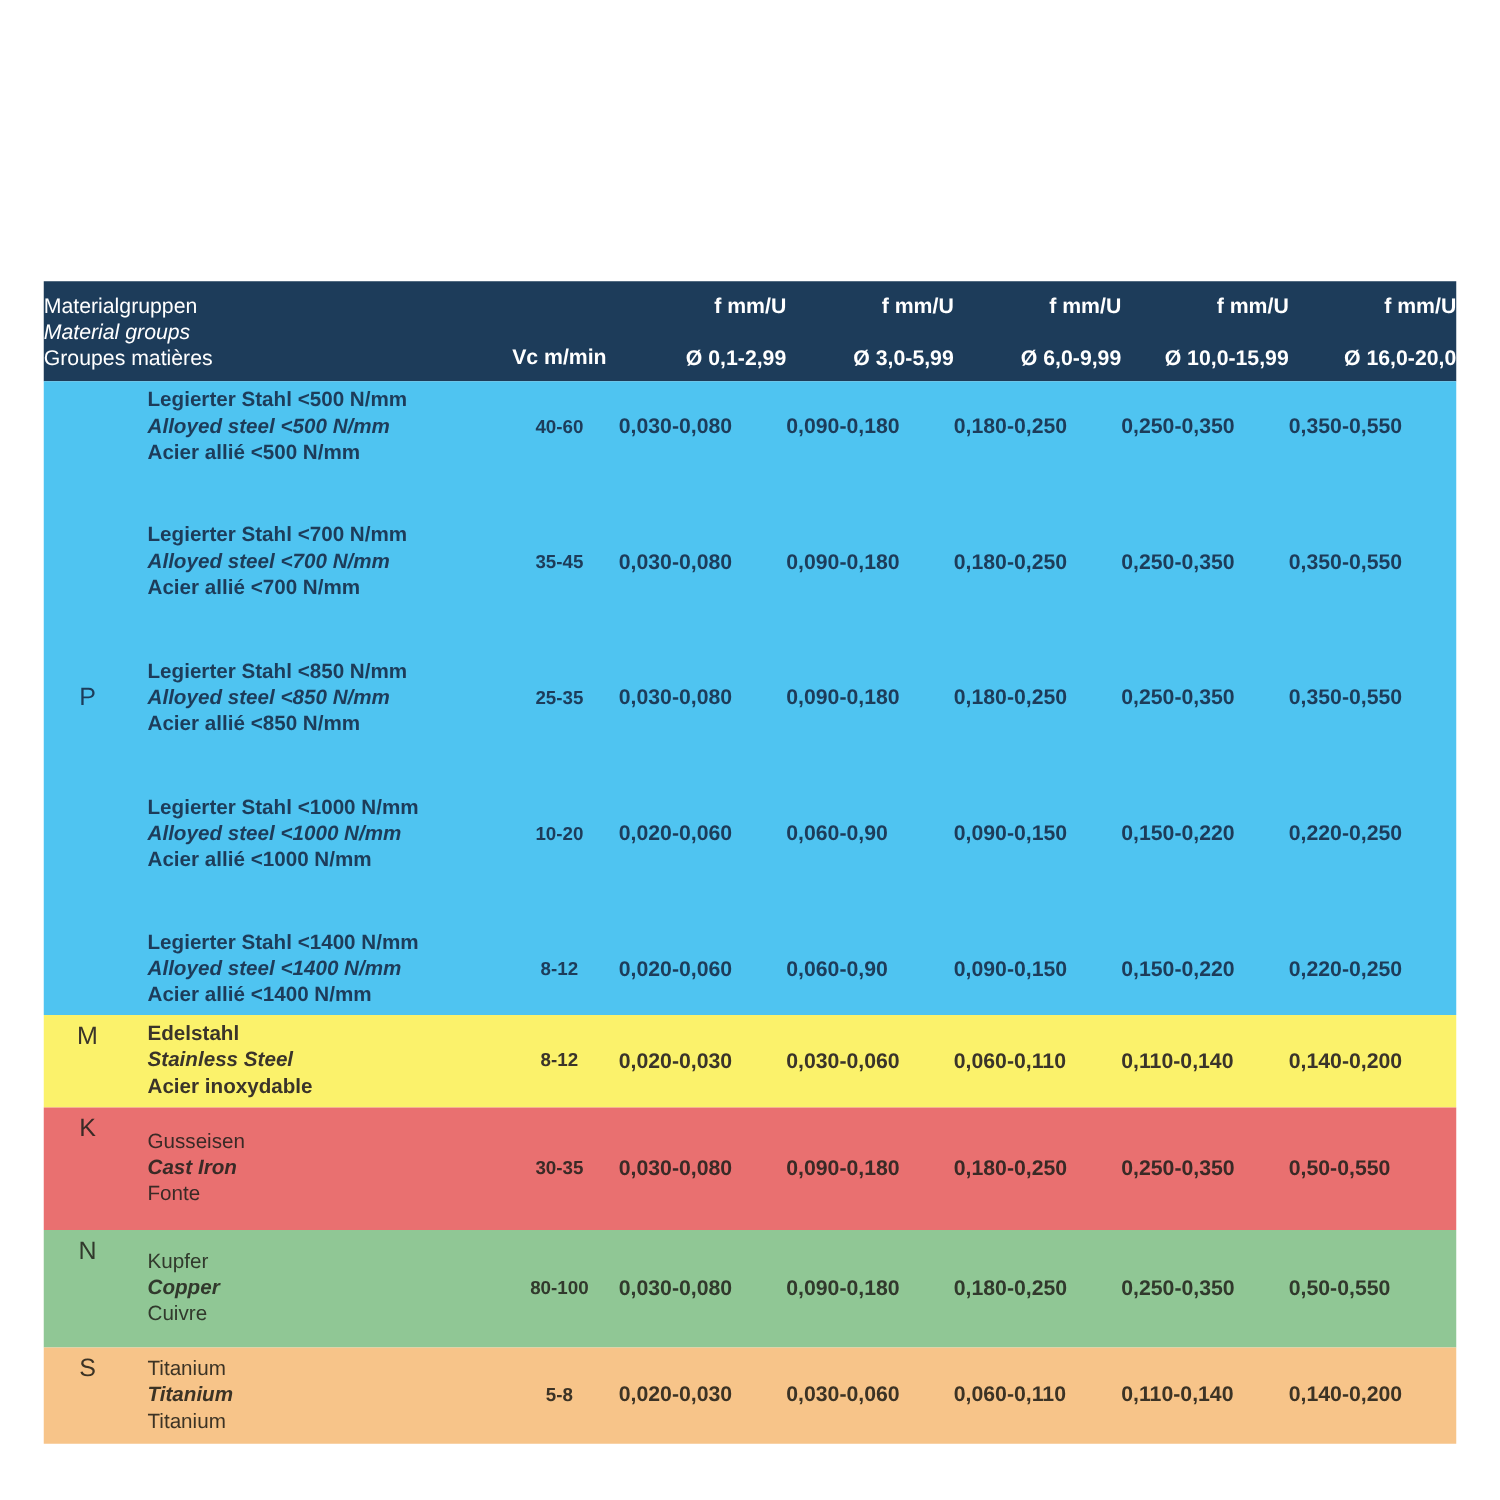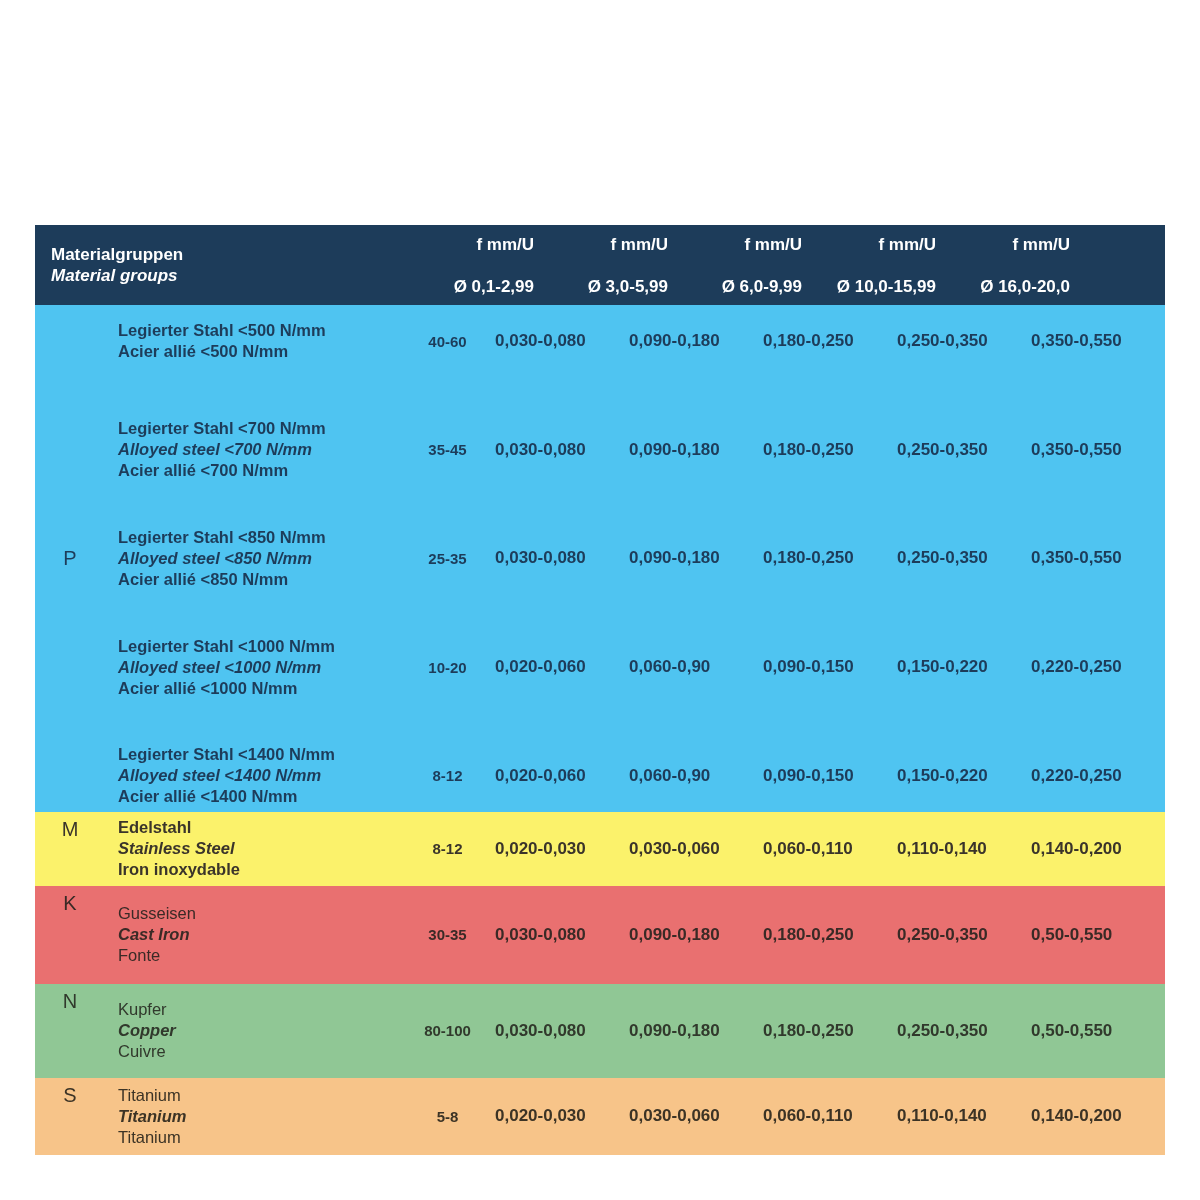--- a/index.html
+++ b/index.html
@@ -15,23 +15,23 @@
     width:1130px;height:750px;
   }
   
   .thead{
     height:80px;
     display:flex;
     color:#ffffff;
   }
   .th-material{
     width:365px;box-sizing:border-box;
-    padding-left:16px;
+    padding-left:0;
     display:flex;flex-direction:column;justify-content:center;
-    font-size:17px;font-weight:bold;line-height:21px;
+    font-size:17px;font-weight:normal;line-height:21px;
   }
   .th-material .l2{font-style:italic;}
   .th-vc{
     width:95px;box-sizing:border-box;
     display:flex;align-items:flex-end;justify-content:center;
     padding-bottom:9px;
     font-size:17px;font-weight:bold;
   }
   .th-feed{
     width:134px;box-sizing:border-box;
@@ -78,21 +78,23 @@
 </head>
 <body>
 
 <div class="page">
   <div class="cut-table">
 
     <div class="thead" id="thead" style="background: rgb(29, 60, 90);">
       <div class="th-material">
         <div class="l1">Materialgruppen</div>
         <div class="l2">Material groups</div>
-      </div>
+        <div class="l3">Groupes matières</div>
+      </div>
+      <div class="th-vc">Vc m/min</div>
       <div class="th-feed">
         <div>f mm/U</div>
         <div>Ø 0,1-2,99</div>
       </div>
       <div class="th-feed">
         <div>f mm/U</div>
         <div>Ø 3,0-5,99</div>
       </div>
       <div class="th-feed">
         <div>f mm/U</div>
@@ -108,20 +110,21 @@
       </div>
     </div>
 
     <div id="tbody">
         <div class="section section-p" style="background: rgb(79, 196, 241); color: rgb(29, 60, 90);">
     <div class="letter-cell">P</div>
     <div class="rows">
             <div class="row">
     <div class="name-cell">
       <div class="name-line l1">Legierter Stahl &lt;500 N/mm</div>
+      <div class="name-line l2">Alloyed steel &lt;500 N/mm</div>
       <div class="name-line l3">Acier allié &lt;500 N/mm</div>
     </div>
     <div class="vc-cell">40-60</div>
     <div class="feed-cell">0,030-0,080</div>
     <div class="feed-cell">0,090-0,180</div>
     <div class="feed-cell">0,180-0,250</div>
     <div class="feed-cell">0,250-0,350</div>
     <div class="feed-cell">0,350-0,550</div>
   </div>
             <div class="row">
@@ -178,21 +181,21 @@
   </div>
           </div>
   </div>
         <div class="section section-m" style="background: rgb(251, 242, 107); color: rgb(58, 52, 42);">
     <div class="letter-cell">M</div>
     <div class="rows">
             <div class="row">
     <div class="name-cell">
       <div class="name-line l1">Edelstahl</div>
       <div class="name-line l2">Stainless Steel</div>
-      <div class="name-line l3">Iron inoxydable</div>
+      <div class="name-line l3">Acier inoxydable</div>
     </div>
     <div class="vc-cell">8-12</div>
     <div class="feed-cell">0,020-0,030</div>
     <div class="feed-cell">0,030-0,060</div>
     <div class="feed-cell">0,060-0,110</div>
     <div class="feed-cell">0,110-0,140</div>
     <div class="feed-cell">0,140-0,200</div>
   </div>
           </div>
   </div>

